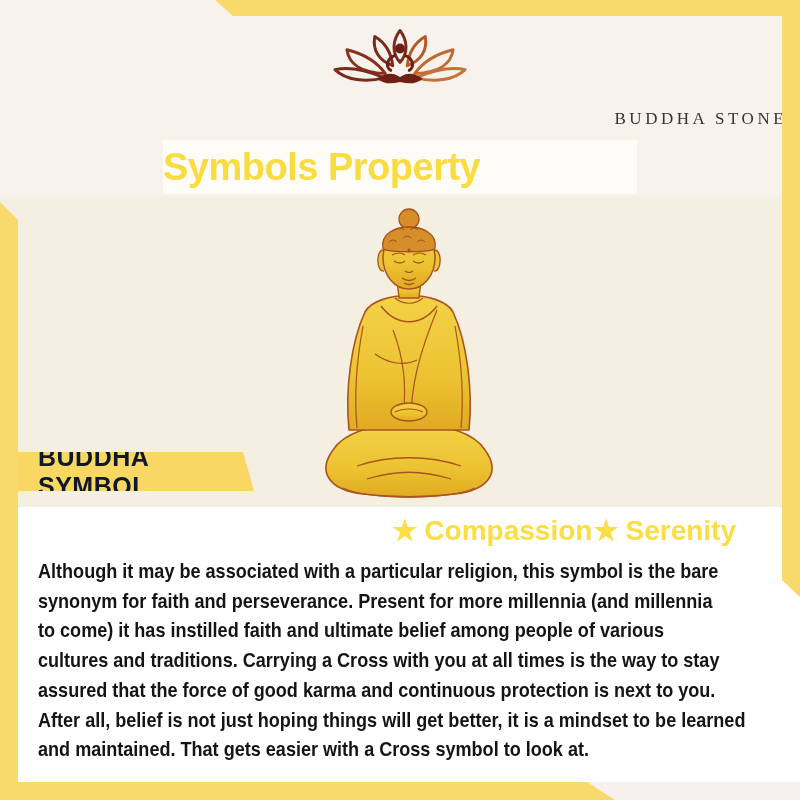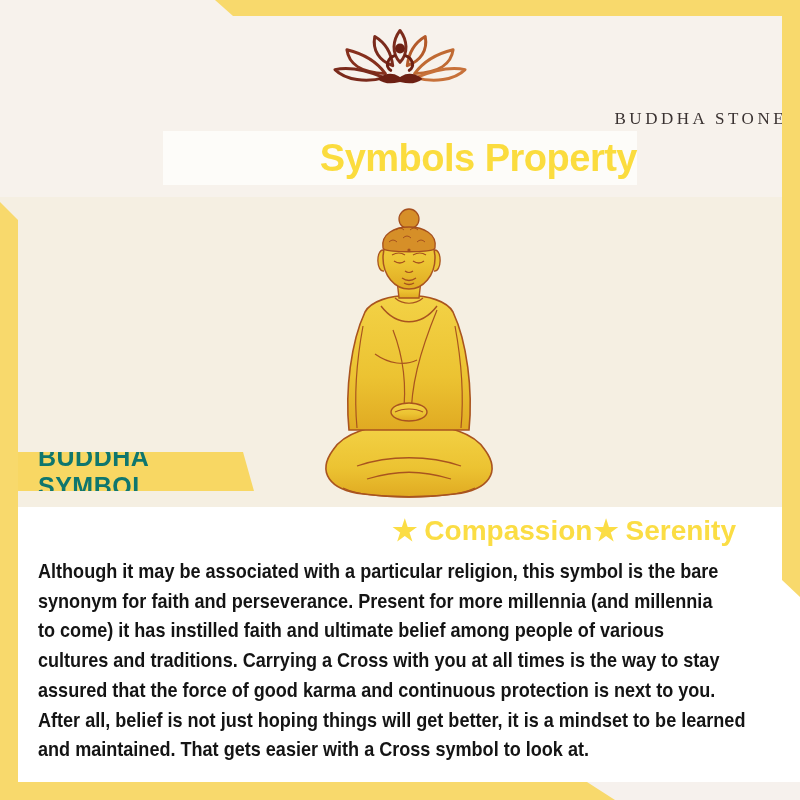--- a/index.html
+++ b/index.html
@@ -17,33 +17,33 @@
   .deco-bottom{left:0;top:782px;width:615px;height:18px;
     clip-path:polygon(0 0,587px 0,100% 100%,0 100%);}
 
   
   .logo-svg{position:absolute;left:327px;top:22px;width:146px;height:86px;}
   .brand{position:absolute;left:0;top:109px;width:800px;text-align:right;
     font-family:"Liberation Serif", serif;font-size:17px;letter-spacing:3.5px;
     color:#3a3231;font-weight:400;}
 
   
-  .title-band{position:absolute;left:163px;top:131px;width:474px;height:54px;
-    background:#fdfcf9;display:flex;align-items:center;justify-content:flex-end;}
+  .title-band{position:absolute;left:163px;top:140px;width:474px;height:54px;
+    background:#fdfcf9;display:flex;align-items:center;justify-content:flex-start;}
   .title-text{font-size:38px;font-weight:700;color:#fbdc3e;letter-spacing:-0.5px;}
 
   
   .section-cream{position:absolute;left:0;top:197px;width:800px;height:310px;background:#f5efe2;}
   .buddha-svg{position:absolute;left:298px;top:204px;width:222px;height:300px;}
 
   
   .ribbon{position:absolute;left:18px;top:452px;width:236px;height:39px;background:#f8d763;
     clip-path:polygon(0 0,225px 0,100% 100%,0 100%);
     display:flex;align-items:center;}
-  .ribbon span{padding-left:20px;color:#0f766e;font-size:25px;font-weight:600;letter-spacing:0.5px;}
+  .ribbon span{padding-left:20px;color:#0f172a;font-size:25px;font-weight:600;letter-spacing:0.5px;}
 
   
   .section-white{position:absolute;left:0;top:507px;width:800px;height:275px;background:#ffffff;}
   .bottom-bg{position:absolute;left:0;top:782px;width:800px;height:18px;background:#f6f1ed;}
 
   .traits{position:absolute;left:0;top:514px;width:736px;text-align:right;
     font-size:28px;font-weight:700;color:#fbdd44;white-space:nowrap;}
   .traits .star{margin-right:7px;}
   .traits .star2{margin-left:1px;margin-right:7px;}
 

